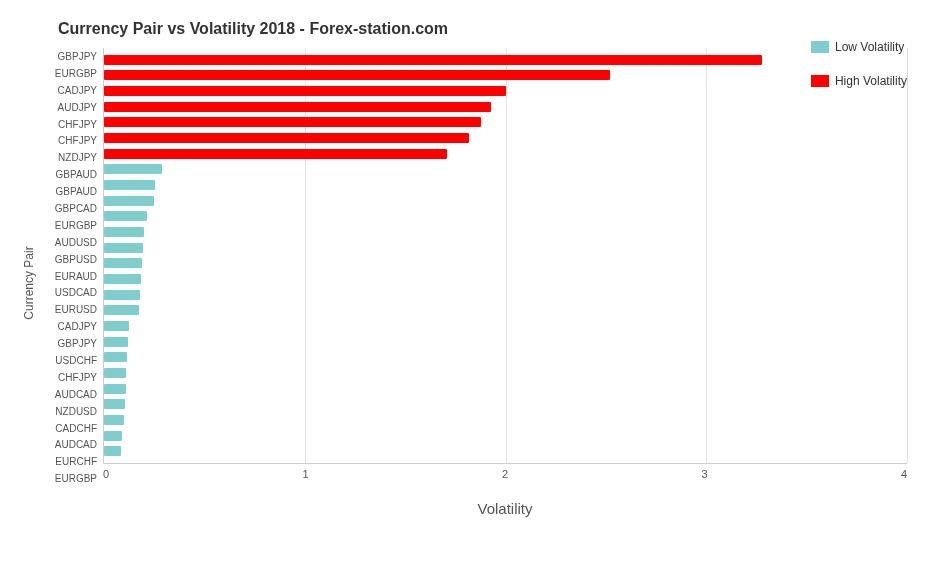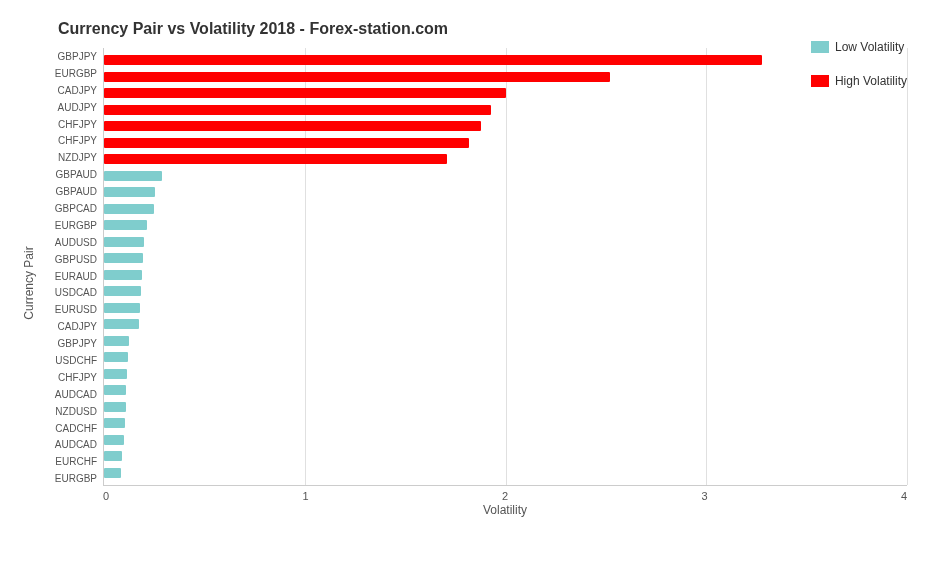--- a/index.html
+++ b/index.html
@@ -109,23 +109,23 @@
       padding-top: 4px;
       padding-left: 0;
       padding-right: 0;
     }
     .x-tick-label {
       font-size: 11px;
       color: #555;
     }
     .x-axis-title {
       text-align: center;
-      font-size: 12px;
-      color: #555;
-      margin-top: 1px;
+      font-size: 15px;
+      color: #555;
+      margin-top: 20px;
     }
     .legend {
       position: absolute;
       top: 40px;
       right: 30px;
       display: flex;
       flex-direction: column;
       gap: 20px;
     }
     .legend-item {

